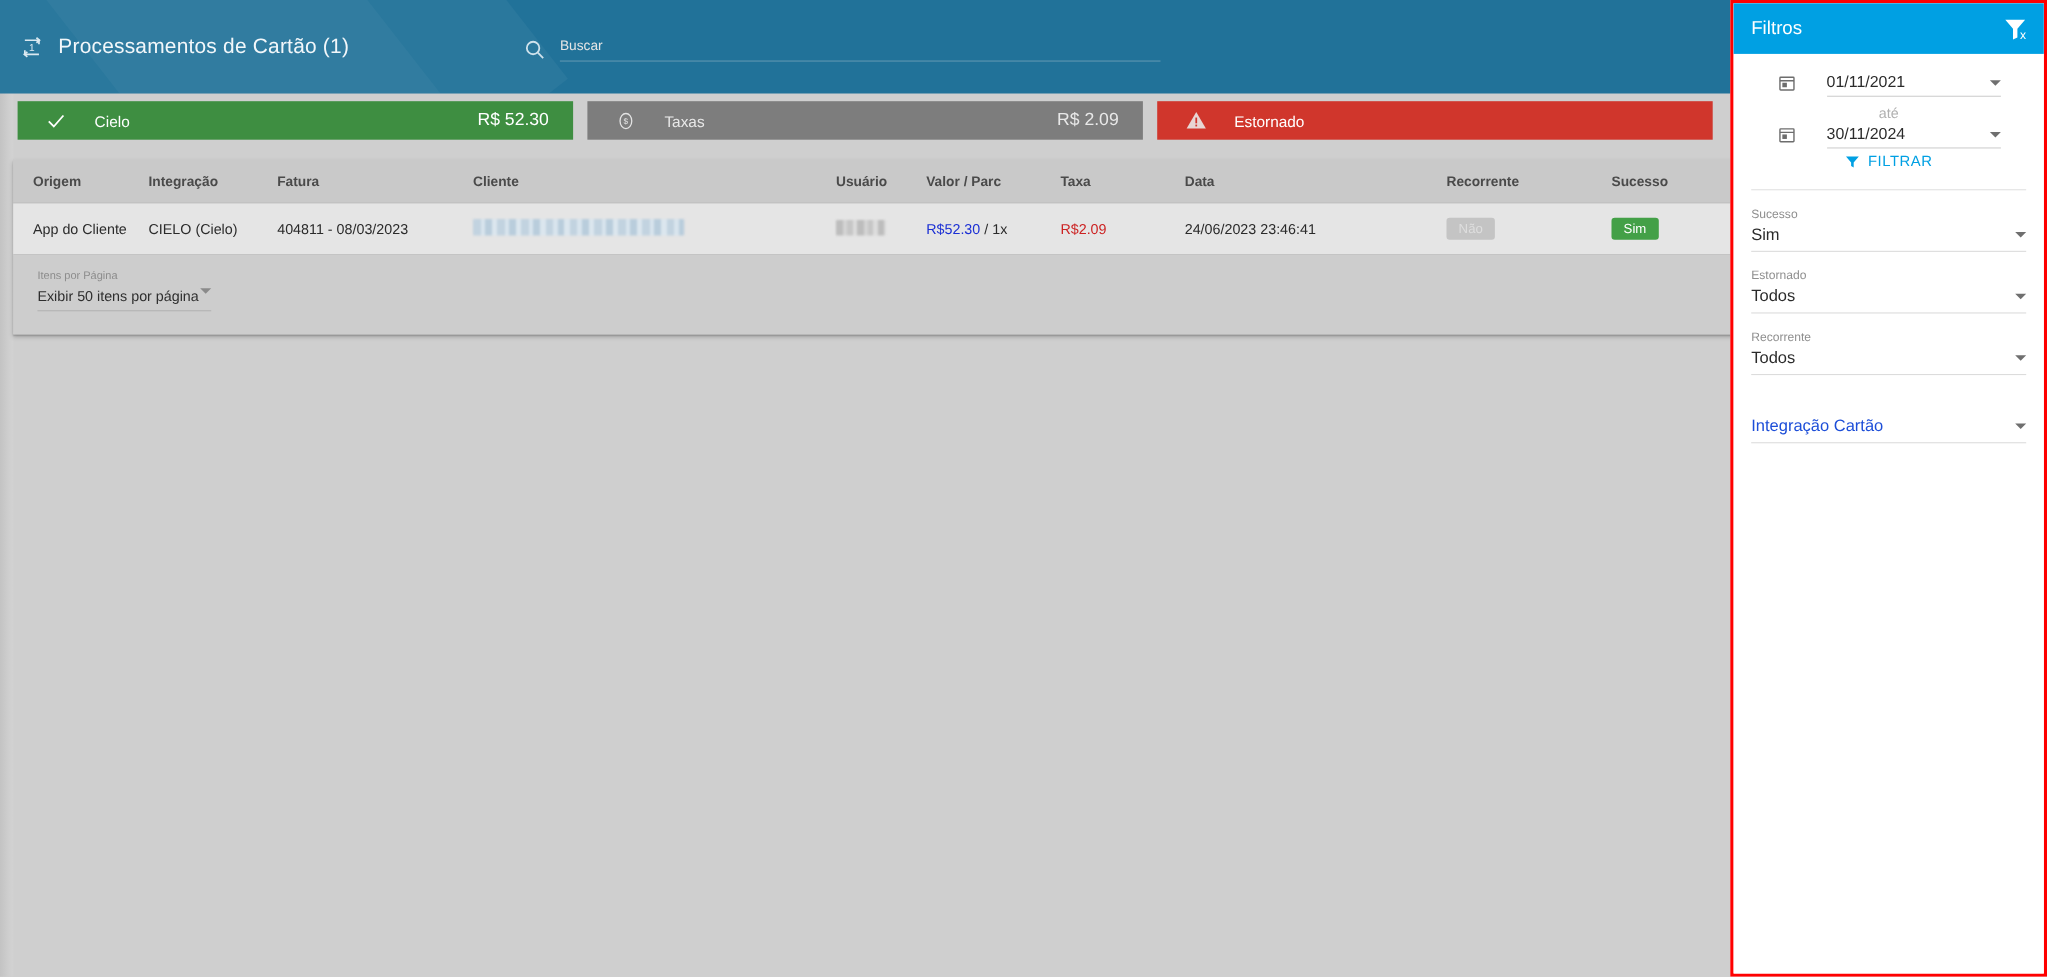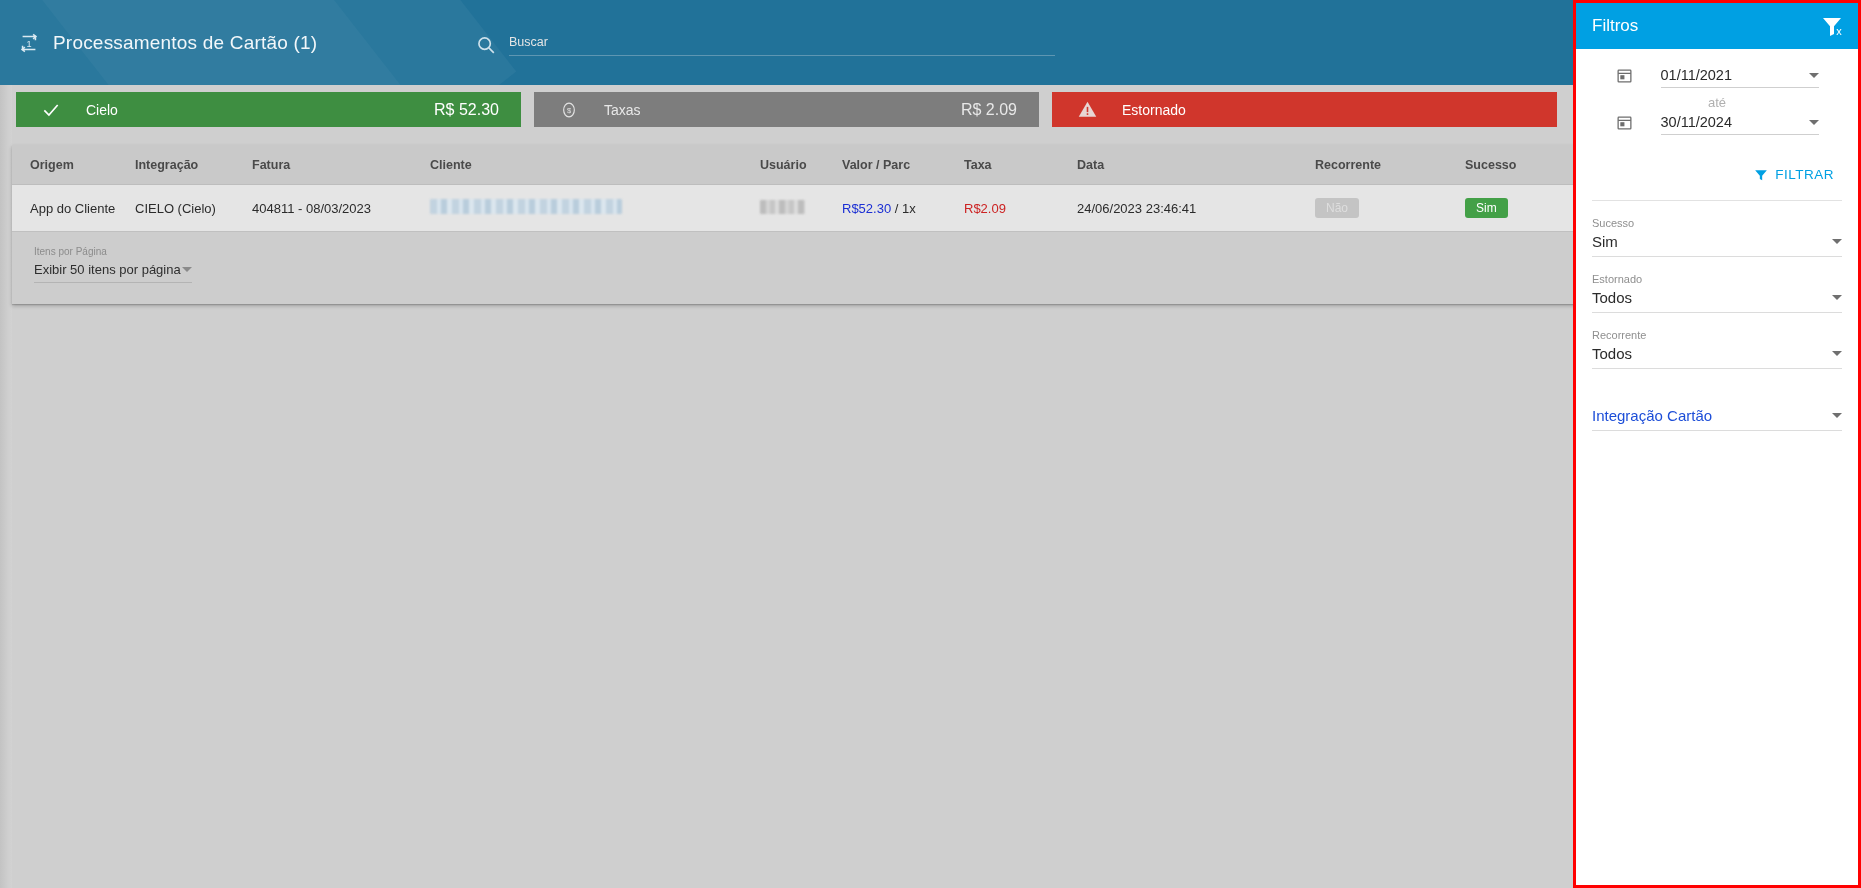--- a/index.html
+++ b/index.html
@@ -124,21 +124,21 @@
   }
   .chip.nao { background: #c4c4c4; color: #dedede; }
   .chip.sim { background: #43a047; }
 
   .tfoot {
     height: 72px; background: #cdcdcd; display: flex; align-items: flex-start;
     padding: 14px 0 0 22px;
   }
   .perpage-label { color: #8c8c8c; font-size: 10px; margin-bottom: 5px; }
   .perpage-select {
-    display: flex; align-items: center; width: 158px;
+    display: flex; width: 158px;
     border-bottom: 1px solid #b4b4b4; padding-bottom: 5px;
   }
   .perpage-value { color: #2e2e2e; font-size: 13px; }
   .caret {
     width: 0; height: 0; margin-left: auto;
     border-left: 5px solid transparent; border-right: 5px solid transparent;
     border-top: 5px solid #8a8a8a;
   }
 
   
@@ -164,21 +164,21 @@
     width: 158px; border-bottom: 1px solid #cfcfcf; padding-bottom: 4px;
     display: flex; align-items: center;
   }
   .date-value { font-size: 14.5px; color: #2b2b2b; }
   .date-caret {
     width: 0; height: 0; margin-left: auto;
     border-left: 5px solid transparent; border-right: 5px solid transparent;
     border-top: 5px solid #6f6f6f;
   }
   .ate { text-align: center; color: #b0b0b0; font-size: 13px; margin: 7px 0 4px 0; }
-  .filtrar-row { display: flex; justify-content: flex-end; margin-top: 28px; }
+  .filtrar-row { display: flex; justify-content: center; margin-top: 0; }
   .filtrar-btn {
     display: flex; align-items: center; gap: 7px; color: #00a0e3;
     font-size: 13.5px; letter-spacing: .5px; padding: 4px 8px;
   }
   .funnel-icon { width: 14px; height: 14px; color: #00a0e3; }
   .drawer-sep { height: 1px; background: #e2e2e2; margin: 14px 0 0 0; }
 
   .sel-group { padding: 0 16px; margin-top: 16px; }
   .sel-label { font-size: 11px; color: #8f8f8f; margin-bottom: 4px; }
   .sel-field {

